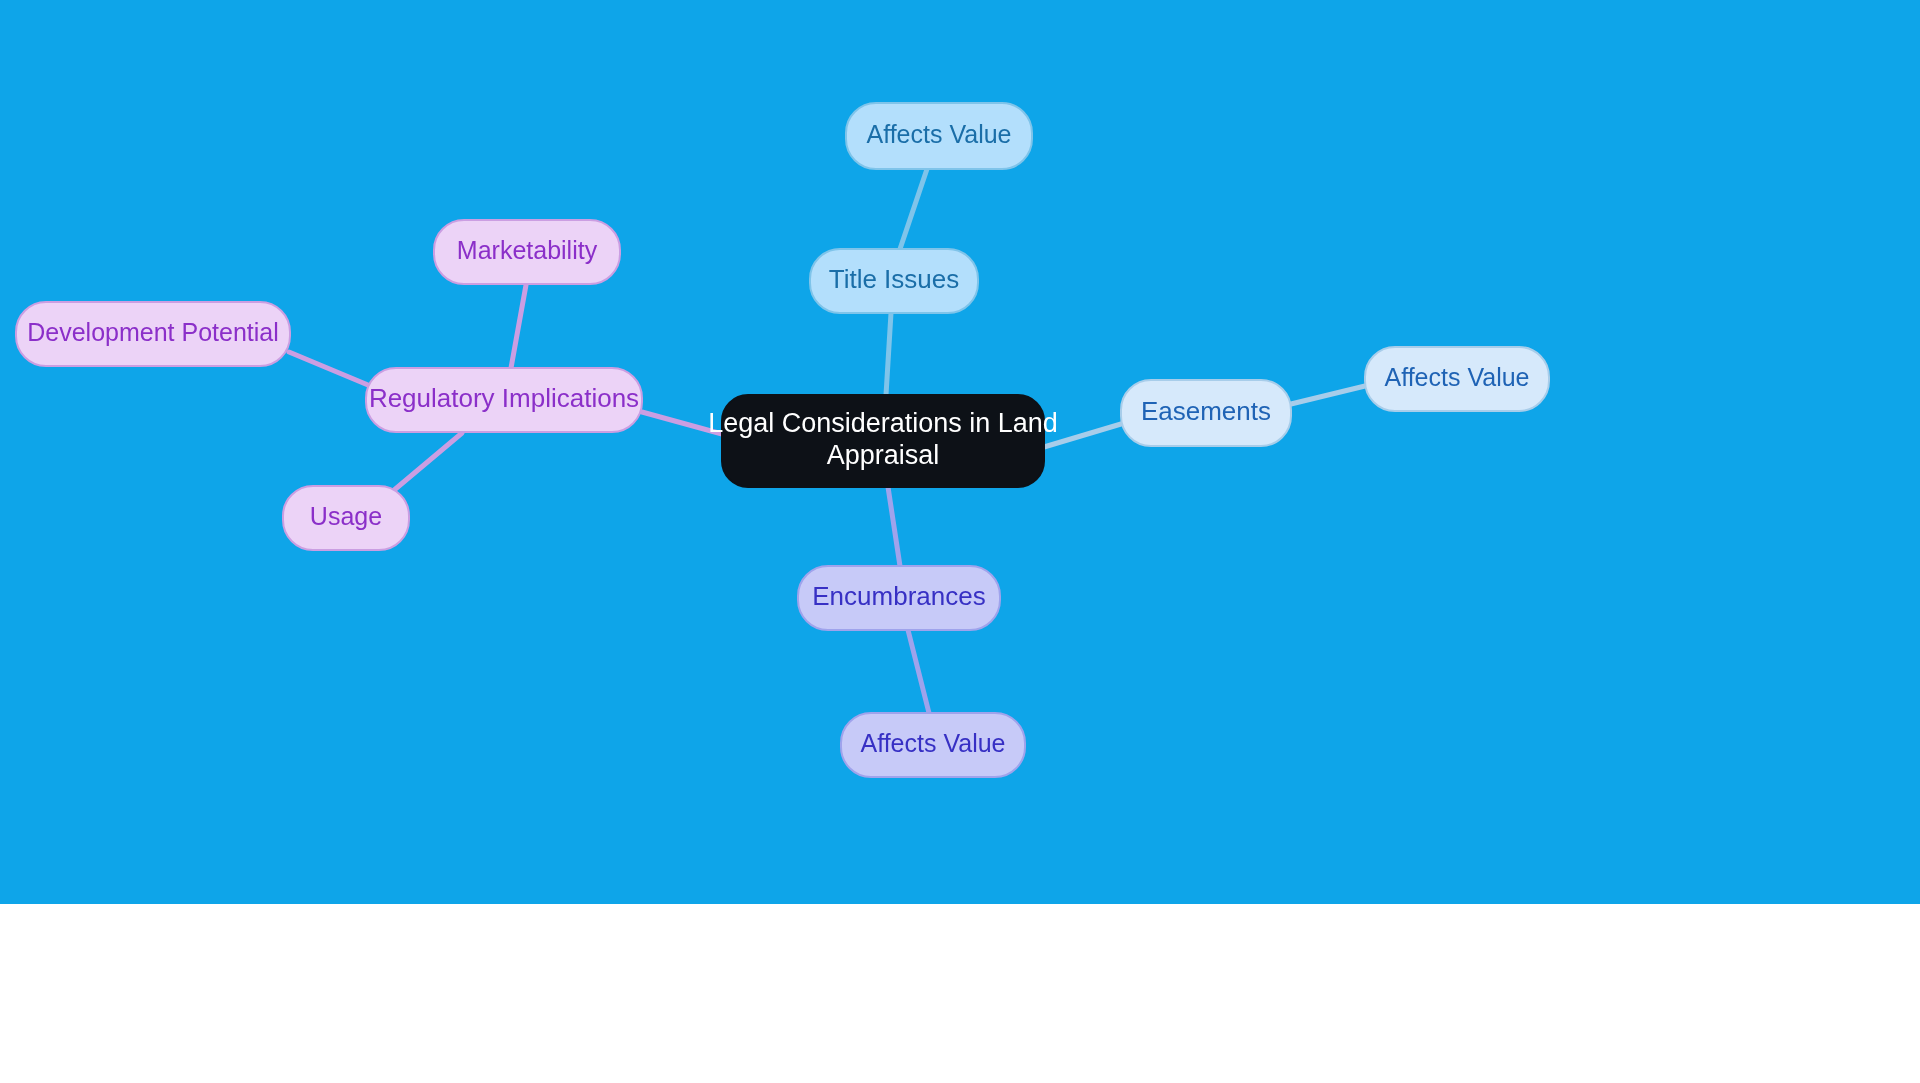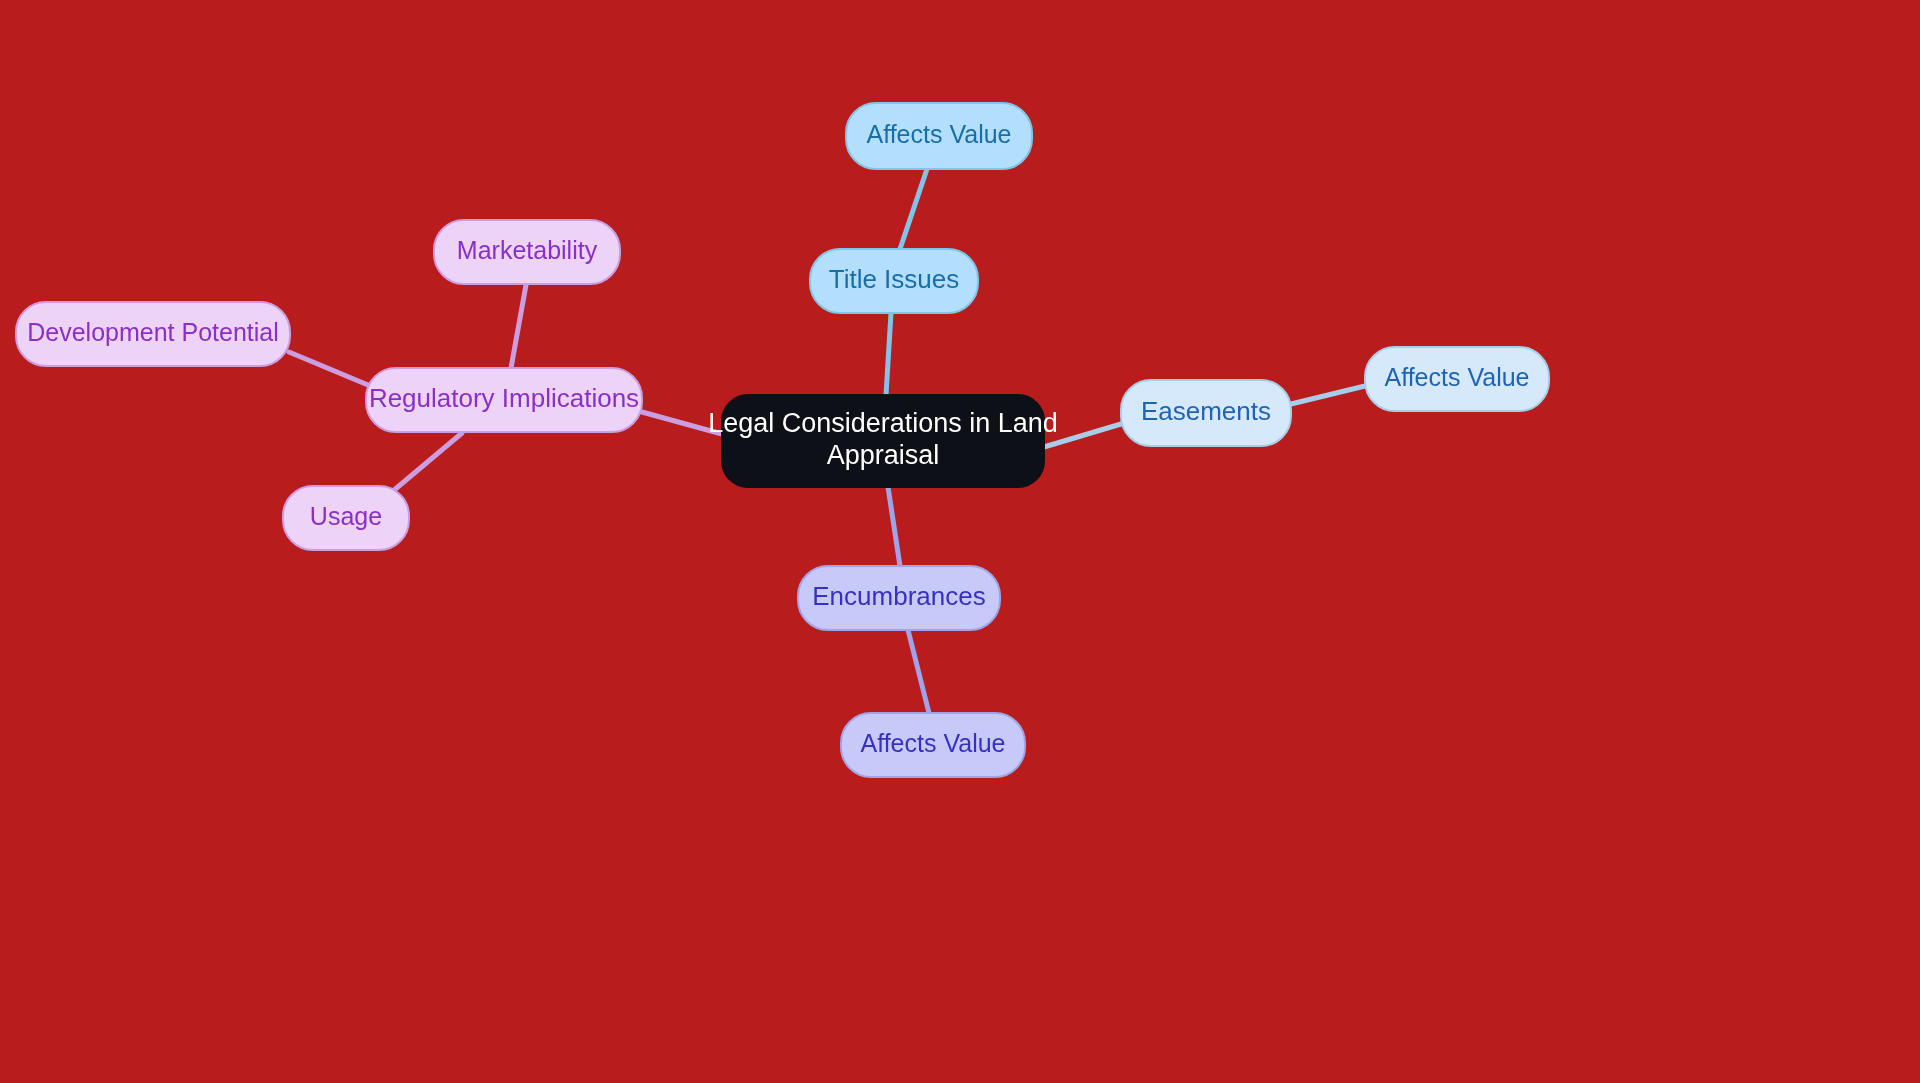--- a/index.html
+++ b/index.html
@@ -9,22 +9,22 @@
   }
   body {
     width: 1920px;
     height: 1083px;
     overflow: hidden;
     font-family: "Liberation Sans", sans-serif;
   }
   #mindmap-root {
     position: relative;
     width: 1920px;
-    height: 1083px;
-    background: #b91c1c;
+    height: 904px;
+    background: #0ea5e9;
   }
   #mindmap-svg {
     position: absolute;
     top: 0;
     left: 0;
     width: 1920px;
     height: 1083px;
     display: block;
   }
   .node-label {

